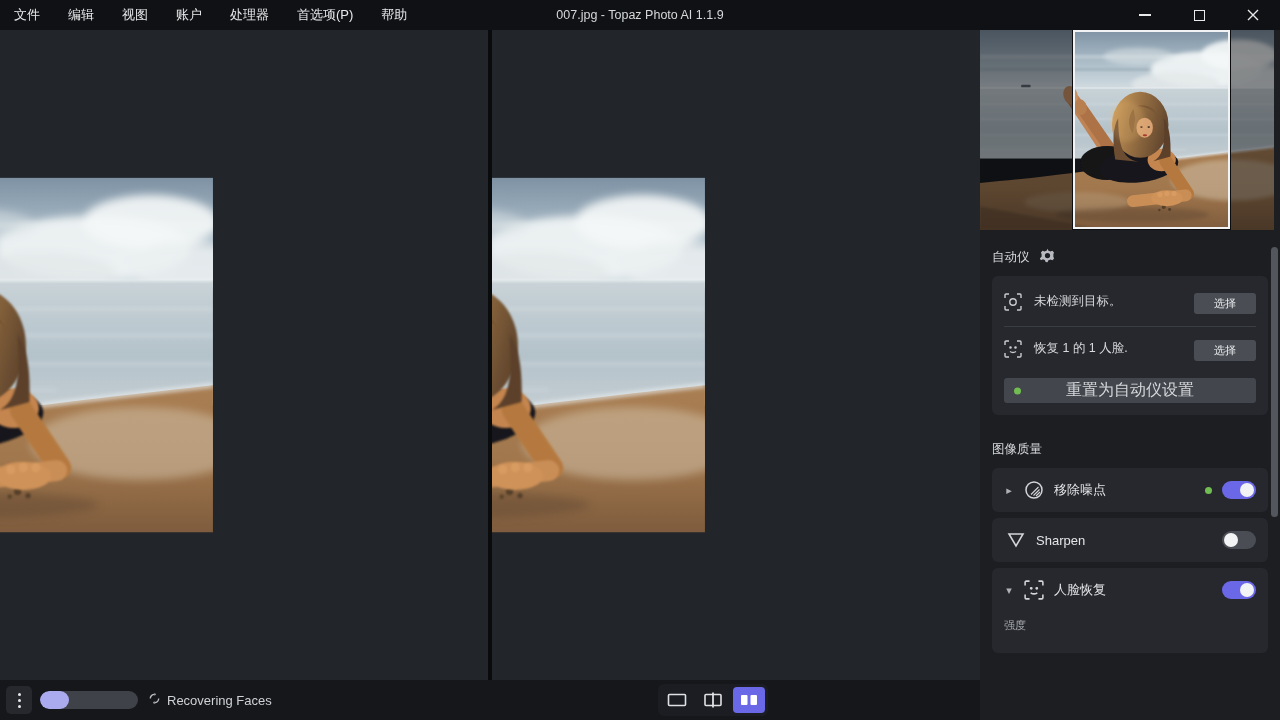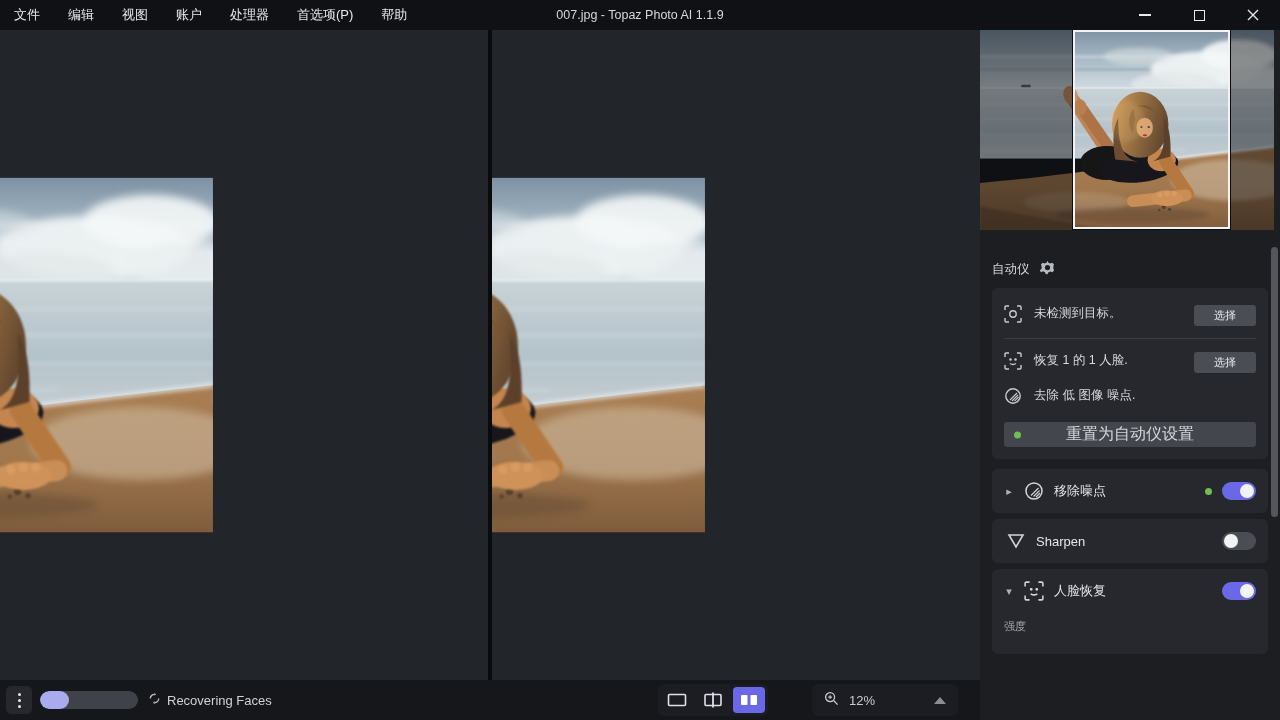--- a/index.html
+++ b/index.html
@@ -244,21 +244,21 @@
       <svg viewBox="0 0 1000 680" preserveAspectRatio="none">
           <use href="#scene"></use>
         </svg>
       <div class="thumb-dim l"></div>
       <div class="thumb-dim r"></div>
       <div class="thumb-rect"></div>
     </div>
 
     <div class="panel-scroll">
 
-      <div class="sec-header" style="padding-top:30px;">
+      <div class="sec-header" style="padding-top:18px;">
         <span>自动仪</span>
         <span class="gear">
           <svg width="15" height="15" viewBox="0 0 16 16" fill="#b7bac0">
               <path d="M8 5.2A2.8 2.8 0 1 0 8 10.8 2.8 2.8 0 1 0 8 5.2 M8 0.8 L9 3 A5 5 0 0 1 10.9 3.8 L13.2 3 L14.9 4.7 L14.2 7 A5 5 0 0 1 14.2 9 L15 11.2 L13.3 13 L11 12.2 A5 5 0 0 1 9 13 L8 15.2 L6 15 L5.2 12.9 A5 5 0 0 1 3.2 12.1 L1 13 L-0.2 11 L1.8 9 A5 5 0 0 1 1.8 7 L1 4.8 L2.7 3 L5 3.8 A5 5 0 0 1 7 3 Z" fill-rule="evenodd"></path>
             </svg>
         </span>
       </div>
 
       <div class="card ap-card">
         <div class="ap-row">
@@ -277,35 +277,29 @@
             <svg width="18" height="18" viewBox="0 0 18 18" fill="none" stroke="#c9ccd1" stroke-width="1.4">
               <path d="M1,5 V2 A1,1 0 0 1 2,1 H5 M13,1 H16 A1,1 0 0 1 17,2 V5 M17,13 V16 A1,1 0 0 1 16,17 H13 M5,17 H2 A1,1 0 0 1 1,16 V13"></path>
               <circle cx="6.5" cy="7.5" r="0.6" fill="#c9ccd1"></circle>
                 <circle cx="11.5" cy="7.5" r="0.6" fill="#c9ccd1"></circle>
               <path d="M6,11.5 Q9,13.5 12,11.5"></path>
               </svg>
           </span>
           <span class="ap-text">恢复 1 的 1 人脸.</span>
           <button class="btn-select">选择</button>
         </div>
-        <div class="ap-row">
-          <span class="ap-icon">
-            <svg width="18" height="18" viewBox="0 0 18 18" fill="none" stroke="#c9ccd1" stroke-width="1.4">
-              <circle cx="9" cy="9" r="7.2"></circle>
-              <path d="M6,13 L13,6 M8,14 L14,8 M10.5,14.2 L14.6,10" stroke-width="1.1"></path>
-              </svg>
-          </span>
-          <span class="ap-text">去除 低 图像 噪点.</span>
-        </div>
         <button class="btn-reset">
           <span class="dot"></span>
           <span>重置为自动仪设置</span>
         </button>
       </div>
 
+      <div class="sec-header">
+        <span>图像质量</span>
+      </div>
 
       <div class="card tool-card">
         <div class="tool-head">
           <span class="chev">▸</span>
           <span class="tool-icon">
             <svg width="20" height="20" viewBox="0 0 20 20" fill="none" stroke="#d3d5d9" stroke-width="1.5">
               <circle cx="10" cy="10" r="8"></circle>
               <path d="M7,14.5 L14.5,7 M9.5,15.5 L15.5,9.5 M12,16 L16,12" stroke-width="1.1"></path>
               </svg>
           </span>
@@ -394,26 +388,15 @@
           </svg>
       </div>
       <div class="view-btn active">
         <svg width="18" height="12" viewBox="0 0 18 12">
             <rect x="1" y="1" width="6.5" height="10" rx="1" fill="#fff"></rect>
             <rect x="10.5" y="1" width="6.5" height="10" rx="1" fill="#fff"></rect>
           </svg>
       </div>
     </div>
 
-    <div class="zoom-group">
-      <span>
-        <svg width="15" height="15" viewBox="0 0 16 16" fill="none" stroke="#c7cace" stroke-width="1.4">
-          <circle cx="6.5" cy="6.5" r="4.8"></circle>
-            <line x1="10.2" y1="10.2" x2="14.5" y2="14.5"></line>
-          <path d="M6.5,4.5 V8.5 M4.5,6.5 H8.5" stroke-width="1.2"></path>
-          </svg>
-      </span>
-      <span class="zoom-pct">12%</span>
-      <span class="caret-up"></span>
-    </div>
   </div>
 
 </div>
 
 </body></html>

